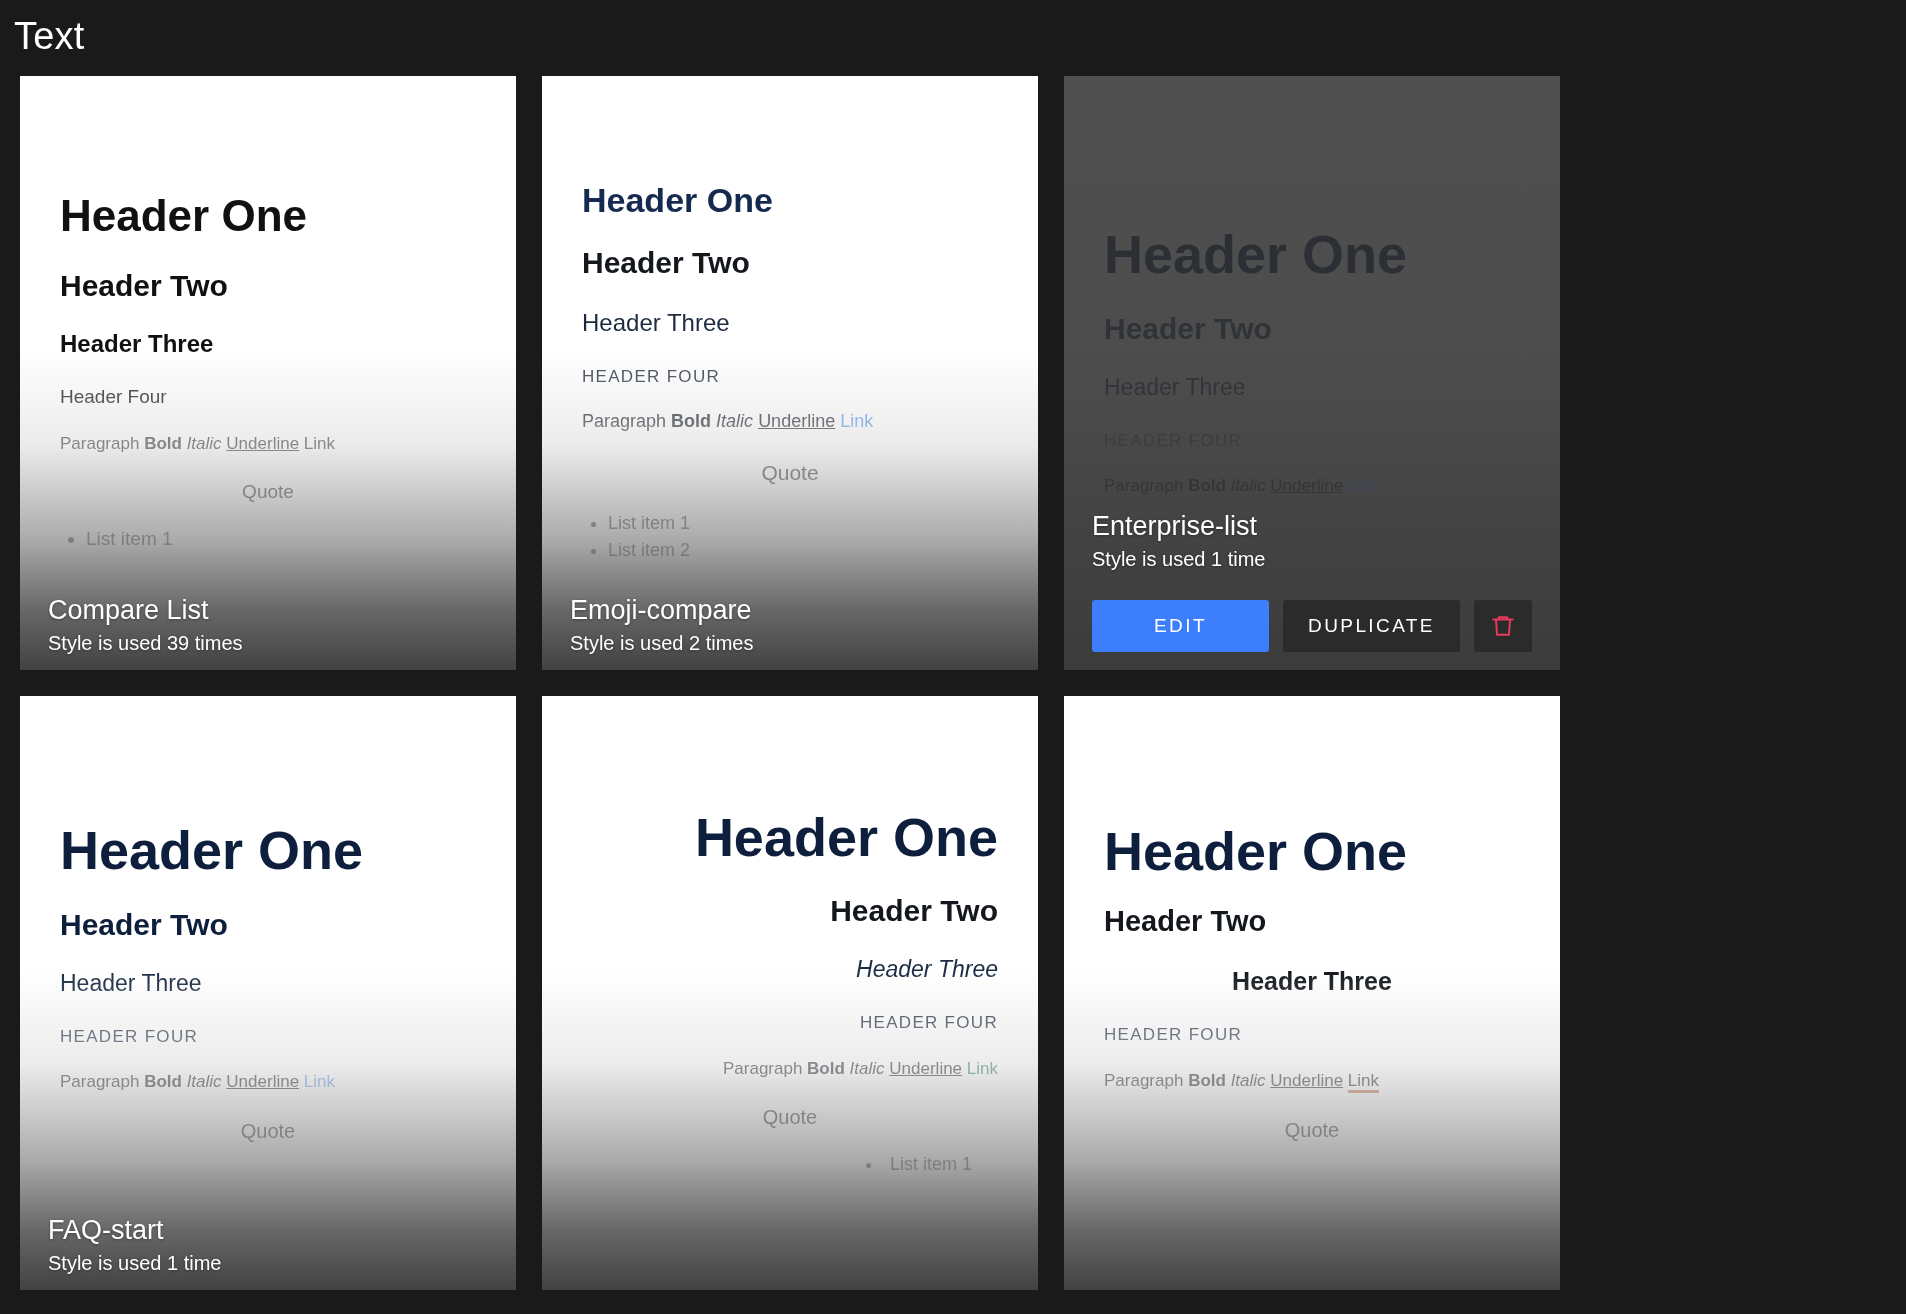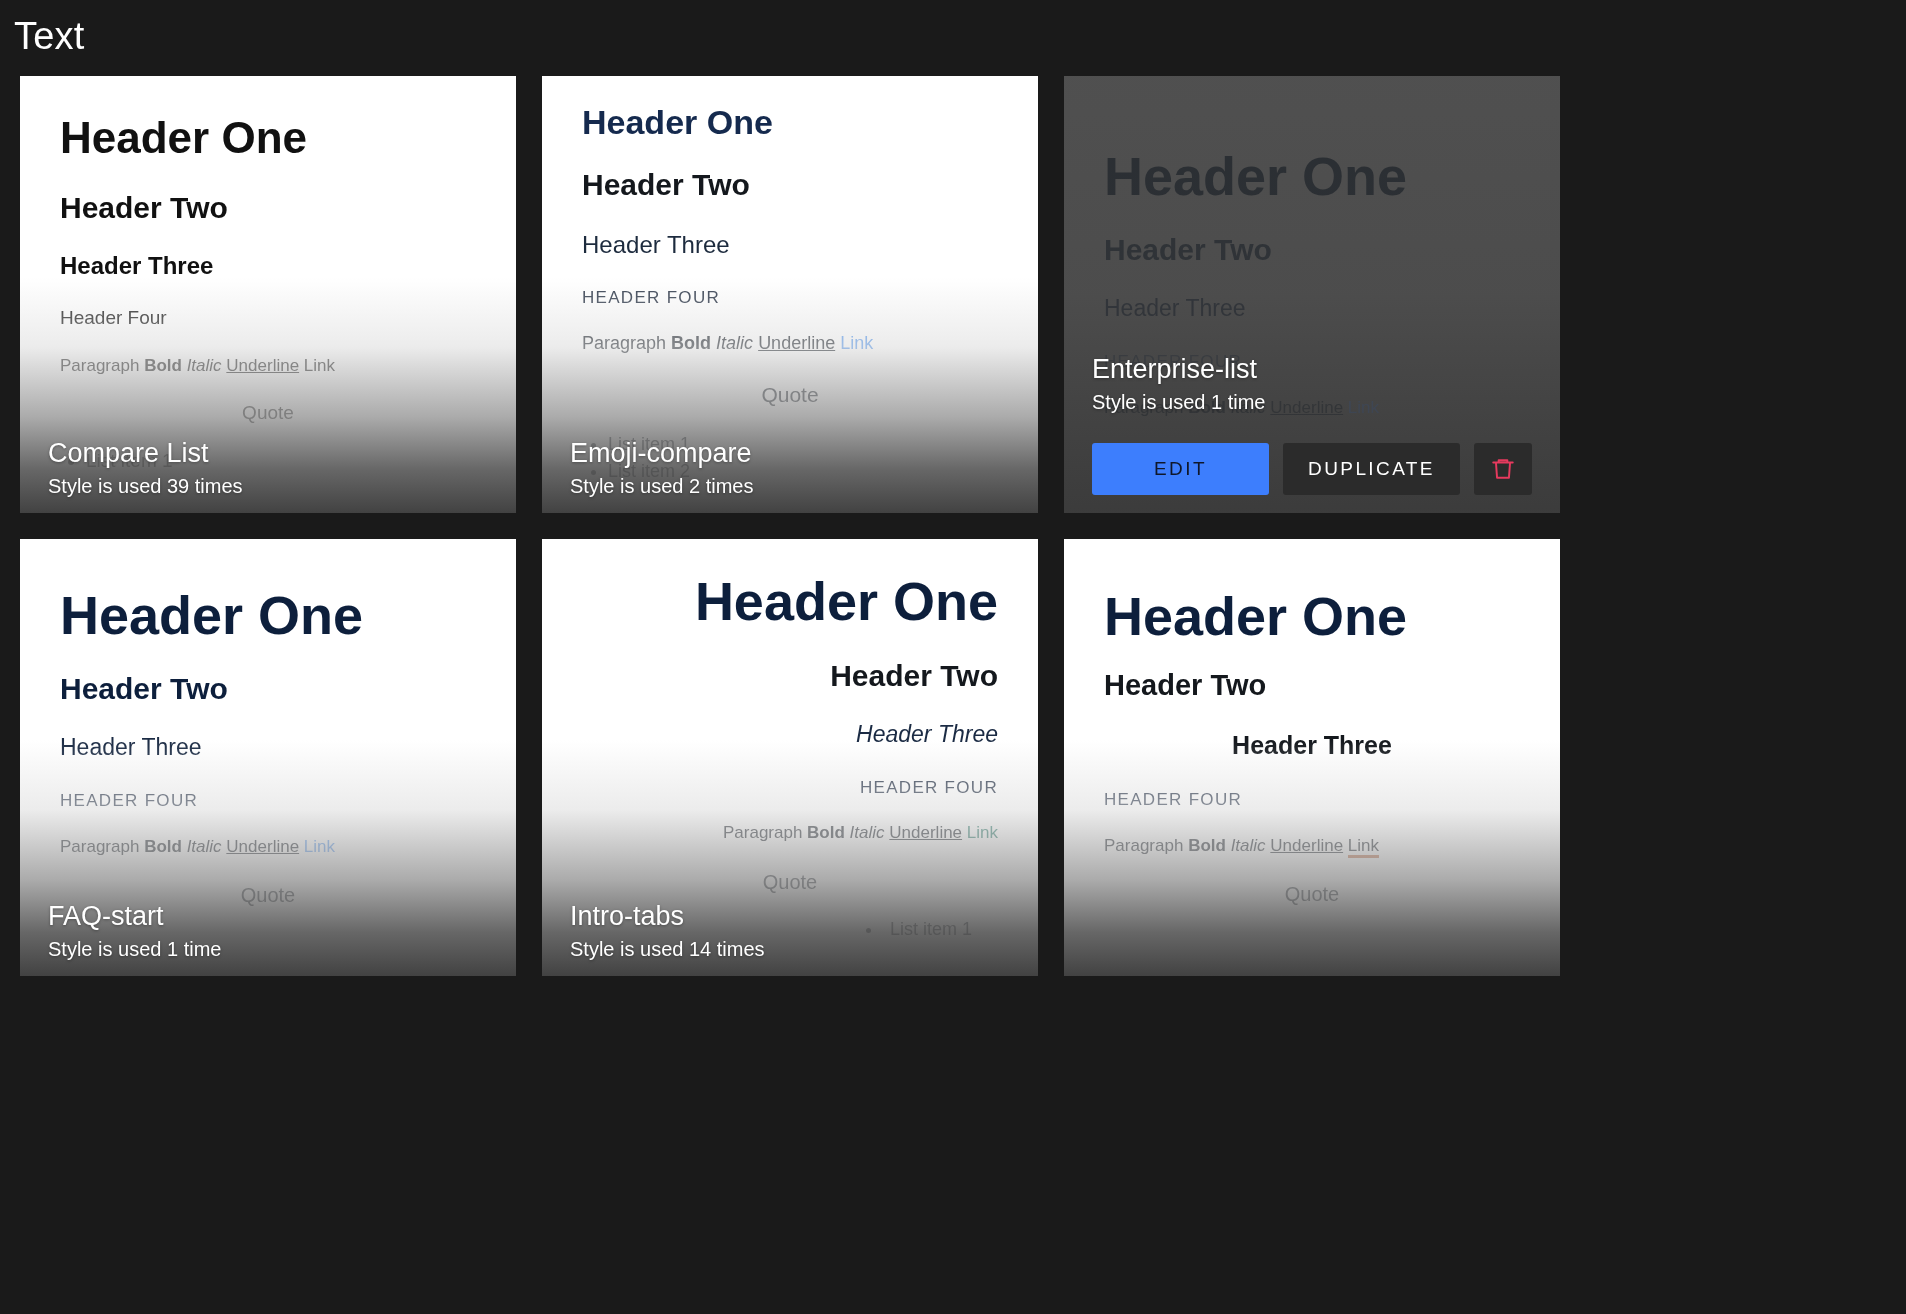--- a/index.html
+++ b/index.html
@@ -18,21 +18,21 @@
     line-height: 1.2;
   }
   .grid {
     display: grid;
     grid-template-columns: repeat(3, 496px);
     gap: 26px;
     padding: 16px 0 0 20px;
   }
   .card {
     position: relative;
-    height: 437px;
+    height: 594px;
     overflow: hidden;
     background: #ffffff;
   }
   .card.hovered { background: #585858; }
 
   .card-inner {
     position: absolute;
     inset: 0;
     padding: 34px 40px;
     display: flex;
@@ -86,21 +86,21 @@
     z-index: 6;
     display: flex; gap: 14px; align-items: stretch;
   }
   .btn {
     height: 52px; border: none; cursor: pointer;
     font-family: "Liberation Sans", sans-serif;
     font-size: 19px; letter-spacing: 2.4px;
     display: flex; align-items: center; justify-content: center;
     border-radius: 3px;
   }
-  .btn-edit { flex: 1; background: #3d7efd; color: #0f172a; }
+  .btn-edit { flex: 1; background: #3d7efd; color: #ffffff; }
   .btn-dup  { flex: 1; background: #2b2b2b; color: #ffffff; }
   .btn-del  { width: 58px; background: #2b2b2b; display:flex; align-items:center; justify-content:center; }
   .btn-del svg { width: 26px; height: 28px; }
 
   
   .h1 { font-weight: 700; line-height: 1.12; }
   .h2 { font-weight: 700; line-height: 1.2; }
   .h3 { line-height: 1.3; }
   .h4 { line-height: 1.4; }
   .p  { line-height: 1.45; }
@@ -290,24 +290,20 @@
         <span class="i">Italic</span>
         <span class="u">Underline</span>
         <span class="lnk">Link</span>
       </div>
       <div class="blk quote">Quote</div>
       <ul class="list">
         <li>List item 1</li>
       </ul>
     </div>
     <div class="veil"></div>
-    <div class="caption">
-      <div class="caption-name">Intro-tabs</div>
-      <div class="caption-usage">Style is used 14 times</div>
-    </div>
   </div>
 
   <div class="card">
     <div class="card-inner theme-e align-left">
       <div class="blk h1">Header One</div>
       <div class="blk h2">Header Two</div>
       <div class="blk h3">Header Three</div>
       <div class="blk h4">HEADER FOUR</div>
       <div class="blk p">
         <span>Paragraph</span>

